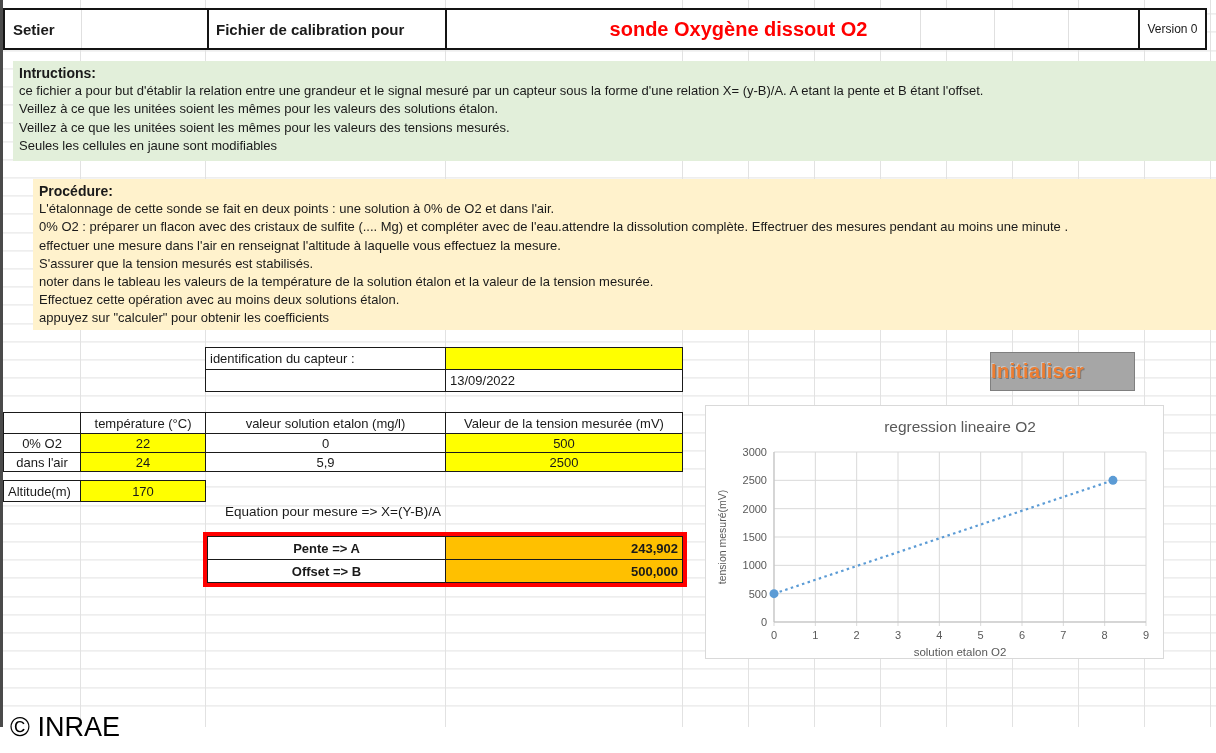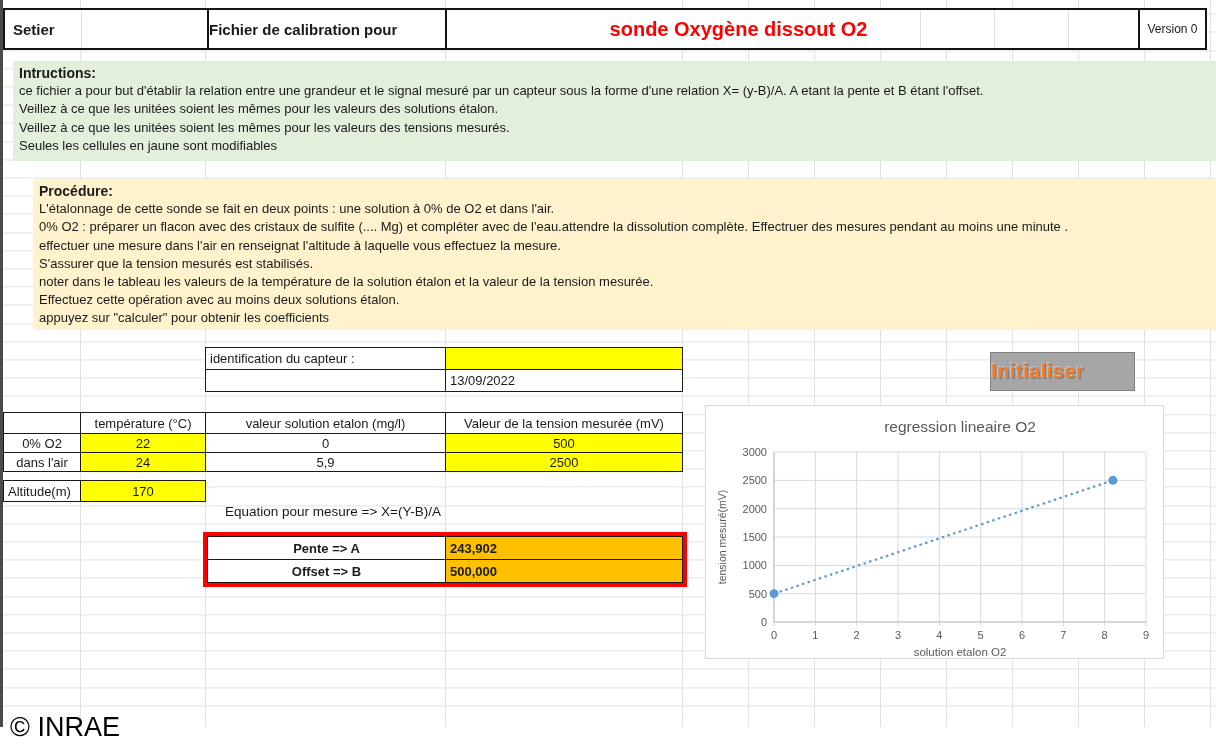--- a/index.html
+++ b/index.html
@@ -20,36 +20,36 @@
   .vline{position:absolute;top:0;width:1px;height:727px;background:#e2e2e2;}
   #row-edge{left:0;top:0;width:3px;height:727px;background:#4a4a4a;z-index:3;}
   
   #header-band{
     left:3px;top:8px;width:1204px;height:42px;z-index:2;
     background:#fff;border:2px solid #141414;box-sizing:border-box;
     display:flex;align-items:stretch;
   }
   .hd-cell{display:flex;align-items:center;box-sizing:border-box;position:relative;}
   #hd-setier{width:204px;border-right:2px solid #141414;font-weight:bold;font-size:15px;padding-left:8px;}
-  #hd-file{width:238px;border-right:2px solid #141414;font-weight:bold;font-size:15px;}
+  #hd-file{width:238px;border-right:2px solid #141414;font-weight:bold;font-size:15px;padding-left:7px;}
   #hd-title{width:691px;justify-content:center;padding-right:108px;
     color:var(--title_red,#ff0000);font-weight:bold;font-size:20px;}
   #hd-version{flex:1;border-left:2px solid #141414;justify-content:center;font-size:12px;}
   .hd-faint{position:absolute;top:0;width:1px;height:100%;background:#e0e0e0;}
   
   .note-block{left:13px;width:1207px;z-index:1;box-sizing:border-box;padding:3px 0 0 6px;font-size:13px;line-height:18.2px;}
   #instructions-block{top:61px;height:100px;background:var(--instructions_green,#e2efda);}
   #procedure-block{top:179px;height:151px;background:var(--procedure_cream,#fff2cc);margin-left:20px;}
   .note-heading{font-weight:bold;font-size:14px;}
   
   table{border-collapse:collapse;z-index:2;}
   td{border:1px solid #1a1a1a;font-size:13px;padding:0 4px;background:#fff;box-sizing:border-box;}
   .c{text-align:center;margin-top:14px;}
   .yellow{background:var(--editable_yellow,#ffff00);}
-  .orangecell{background:var(--result_orange,#ffc000);font-weight:bold;text-align:left;margin-top:22px;}
+  .orangecell{background:var(--result_orange,#ffc000);font-weight:bold;text-align:right;margin-top:22px;}
   .boldc{font-weight:bold;text-align:center;}
   #ident-table{left:205px;top:347px;}
   #ident-table td{height:22px;}
   #calib-table{left:3px;top:412px;}
   #calib-table td{height:19px;}
   #calib-table tr.hrow td{height:21px;}
   #altitude-table{left:3px;top:480px;}
   #altitude-table td{height:21px;}
   #equation-label{left:225px;top:504px;font-size:13.5px;z-index:2;}
   #coeff-box{left:203px;top:532px;border:4px solid var(--highlight_red,#ff0000);z-index:2;background:#fff;}

